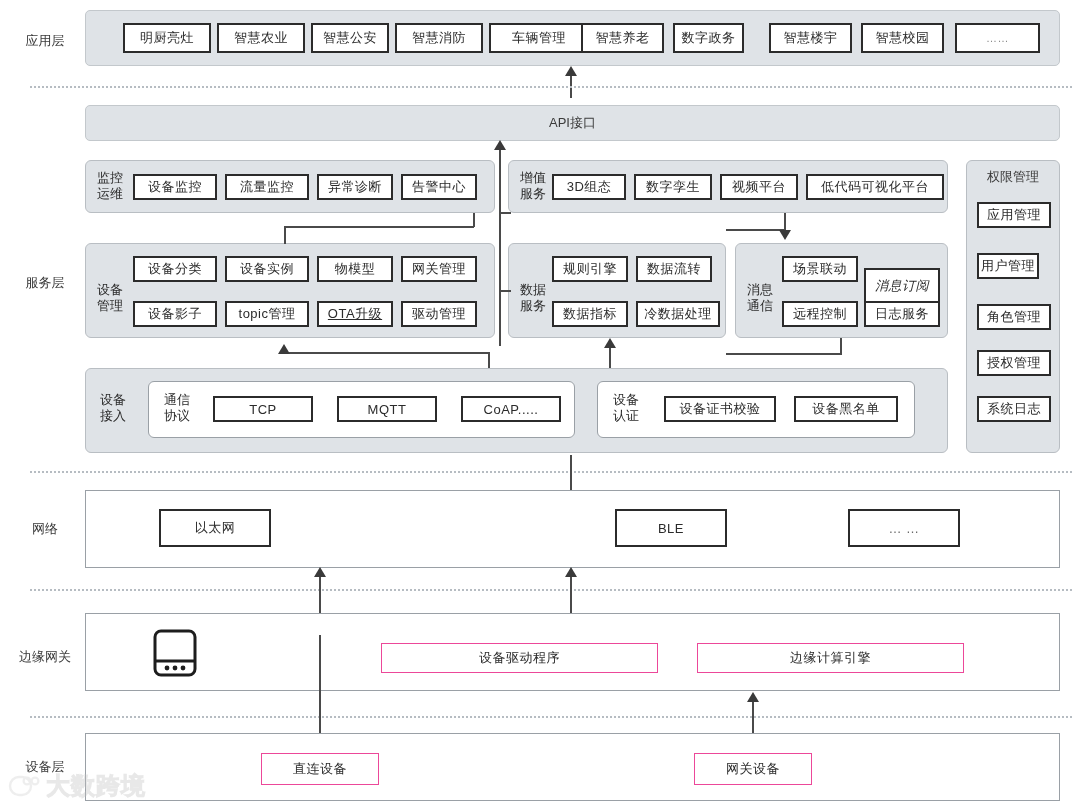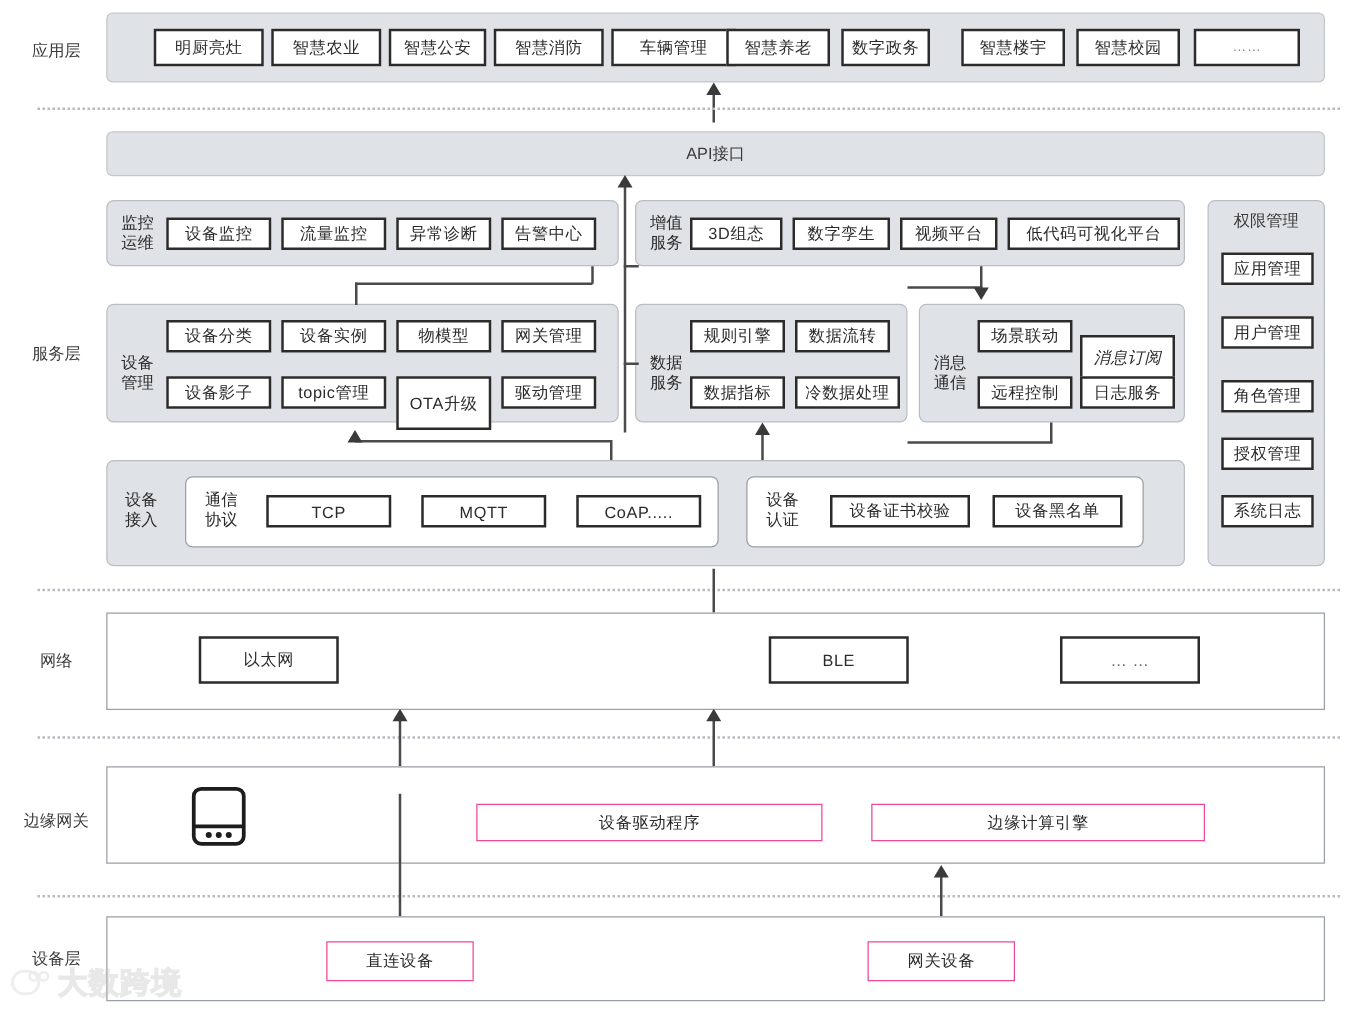--- a/index.html
+++ b/index.html
@@ -160,21 +160,21 @@
   <div class="grp-title" style="left:93px;top:282px;width:34px;">
     <span>设备</span><br>
     <span>管理</span>
   </div>
   <div class="chip" style="left:133px;top:256px;width:84px;height:26px;">设备分类</div>
   <div class="chip" style="left:225px;top:256px;width:84px;height:26px;">设备实例</div>
   <div class="chip" style="left:317px;top:256px;width:76px;height:26px;">物模型</div>
   <div class="chip" style="left:401px;top:256px;width:76px;height:26px;">网关管理</div>
   <div class="chip" style="left:133px;top:301px;width:84px;height:26px;">设备影子</div>
   <div class="chip" style="left:225px;top:301px;width:84px;height:26px;">topic管理</div>
-  <div class="chip" style="left:317px;top:301px;width:76px;height:43px;">OTA升级</div>
+  <div class="chip" style="left:317px;top:301px;width:76px;height:26px;text-decoration:underline;">OTA升级</div>
   <div class="chip" style="left:401px;top:301px;width:76px;height:26px;">驱动管理</div>
 
   <div class="group" style="left:508px;top:243px;width:218px;height:95px;"></div>
   <div class="grp-title" style="left:516px;top:282px;width:34px;">
     <span>数据</span><br>
     <span>服务</span>
   </div>
   <div class="chip" style="left:552px;top:256px;width:76px;height:26px;">规则引擎</div>
   <div class="chip" style="left:636px;top:256px;width:76px;height:26px;">数据流转</div>
   <div class="chip" style="left:552px;top:301px;width:76px;height:26px;">数据指标</div>
@@ -209,21 +209,21 @@
   <div class="grp-title" style="left:609px;top:392px;width:34px;">
     <span>设备</span><br>
     <span>认证</span>
   </div>
   <div class="chip" style="left:664px;top:396px;width:112px;height:26px;">设备证书校验</div>
   <div class="chip" style="left:794px;top:396px;width:104px;height:26px;">设备黑名单</div>
 
   <div class="group" style="left:966px;top:160px;width:94px;height:293px;"></div>
   <div class="center-text" style="left:966px;top:166px;width:94px;height:22px;">权限管理</div>
   <div class="chip" style="left:977px;top:202px;width:74px;height:26px;">应用管理</div>
-  <div class="chip" style="left:977px;top:253px;width:74px;height:26px;">用户管理</div>
+  <div class="chip" style="left:977px;top:253px;width:62px;height:26px;">用户管理</div>
   <div class="chip" style="left:977px;top:304px;width:74px;height:26px;">角色管理</div>
   <div class="chip" style="left:977px;top:350px;width:74px;height:26px;">授权管理</div>
   <div class="chip" style="left:977px;top:396px;width:74px;height:26px;">系统日志</div>
 
   <div class="conn v" style="left:499px;top:148px;height:198px;"></div>
   <div class="arrow-up" style="left:494px;top:140px;"></div>
 
   <div class="conn h" style="left:499px;top:290px;width:12px;"></div>
 
   <div class="conn h" style="left:499px;top:212px;width:12px;"></div>

